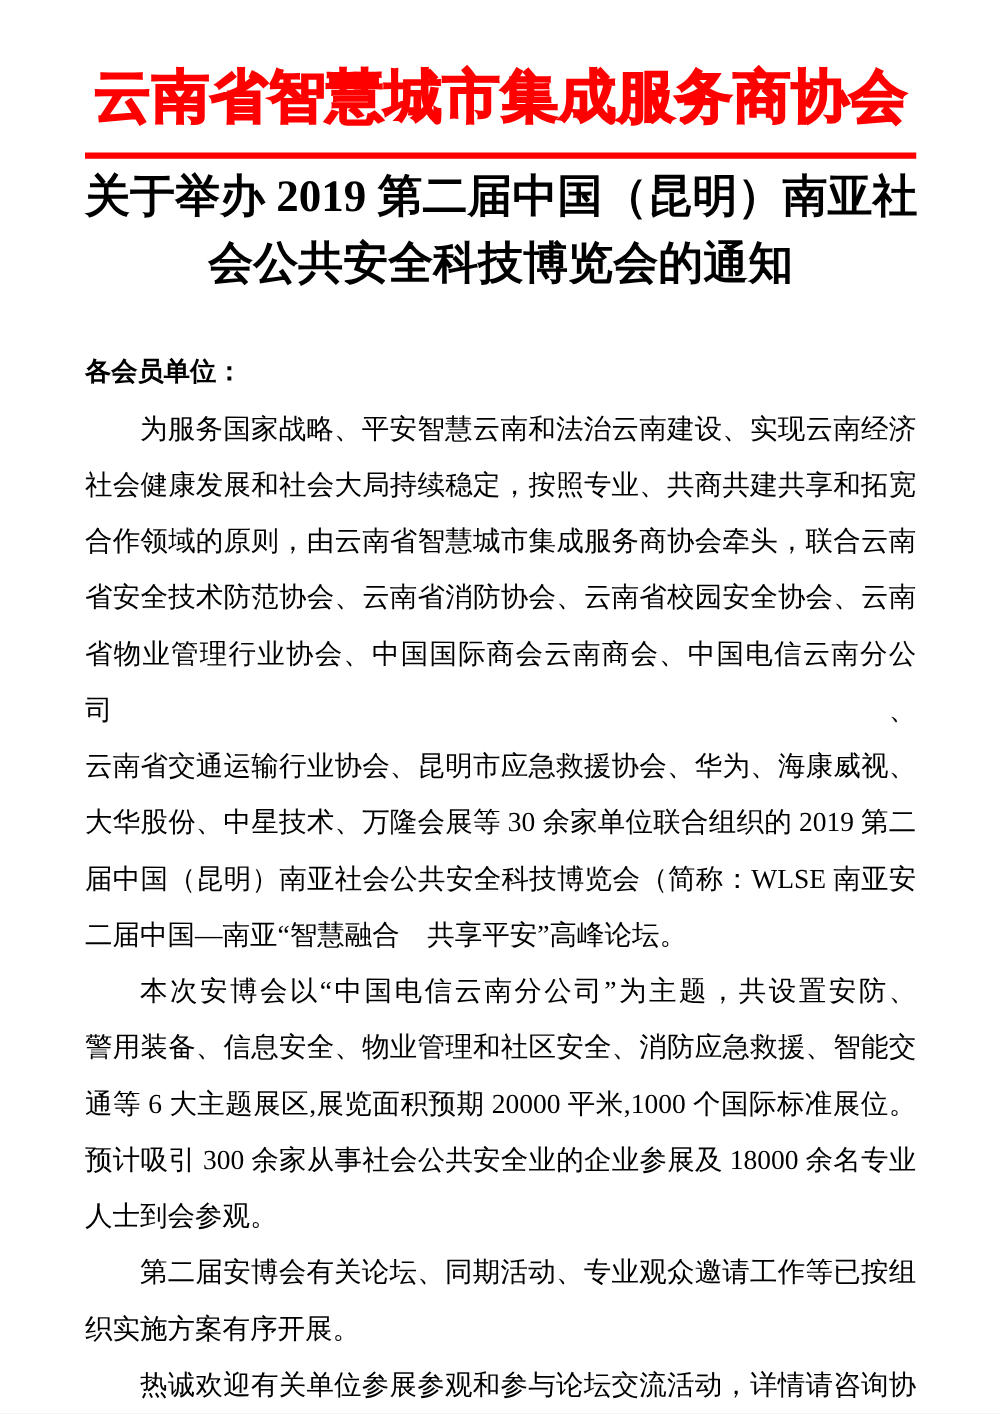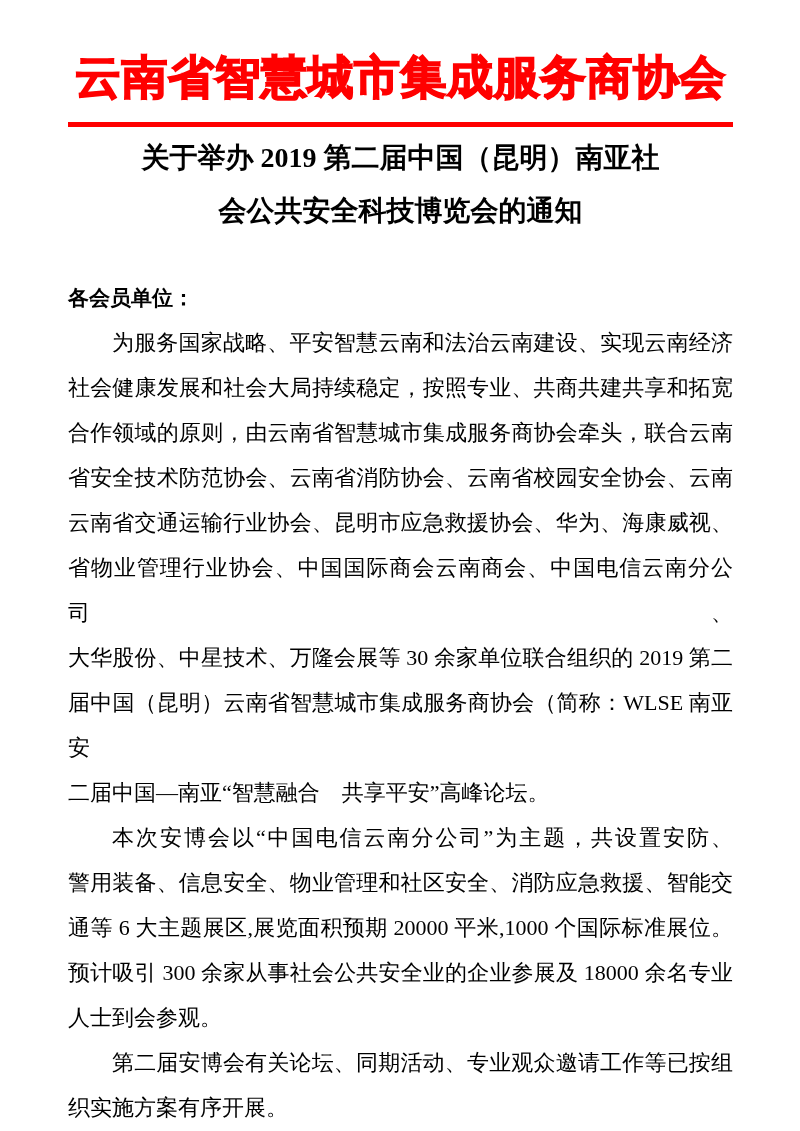--- a/index.html
+++ b/index.html
@@ -32,21 +32,21 @@
     letter-spacing: 0.5px;
   }
   .red-rule {
     height: 5px;
     background: #ff0000;
     margin-top: 16px;
   }
   
   .doc-title {
     margin-top: 4px;
-    font-size: 28px;
+    font-size: 36px;
     line-height: 53px;
     font-weight: bold;
     text-align: center;
     color: #000000;
   }
   .doc-title .t-line { display: block; white-space: nowrap; }
   
   .body-block {
     margin-top: 38px;
     font-size: 22px;
@@ -85,24 +85,24 @@
 
   <div class="body-block">
 
     <div class="salutation">各会员单位：</div>
 
     <div class="para">
       <div class="line indent">为服务国家战略、平安智慧云南和法治云南建设、实现云南经济</div>
       <div class="line">社会健康发展和社会大局持续稳定，按照专业、共商共建共享和拓宽</div>
       <div class="line">合作领域的原则，由云南省智慧城市集成服务商协会牵头，联合云南</div>
       <div class="line">省安全技术防范协会、云南省消防协会、云南省校园安全协会、云南</div>
+      <div class="line">省物业管理行业协会、中国国际商会云南商会、中国电信云南分公司、</div>
       <div class="line">云南省交通运输行业协会、昆明市应急救援协会、华为、海康威视、</div>
-      <div class="line">省物业管理行业协会、中国国际商会云南商会、中国电信云南分公司、</div>
       <div class="line">大华股份、中星技术、万隆会展等 30 余家单位联合组织的 2019 第二</div>
-      <div class="line">届中国（昆明）云南省智慧城市集成服务商协会（简称：WLSE 南亚安</div>
+      <div class="line">届中国（昆明）南亚社会公共安全科技博览会（简称：WLSE 南亚安</div>
       <div class="line end">二届中国—南亚“智慧融合　共享平安”高峰论坛。</div>
     </div>
 
     <div class="para">
       <div class="line indent">本次安博会以“中国电信云南分公司”为主题，共设置安防、</div>
       <div class="line">警用装备、信息安全、物业管理和社区安全、消防应急救援、智能交</div>
       <div class="line">通等 6 大主题展区,展览面积预期 20000 平米,1000 个国际标准展位。</div>
       <div class="line">预计吸引 300 余家从事社会公共安全业的企业参展及 18000 余名专业</div>
       <div class="line end">人士到会参观。</div>
     </div>

